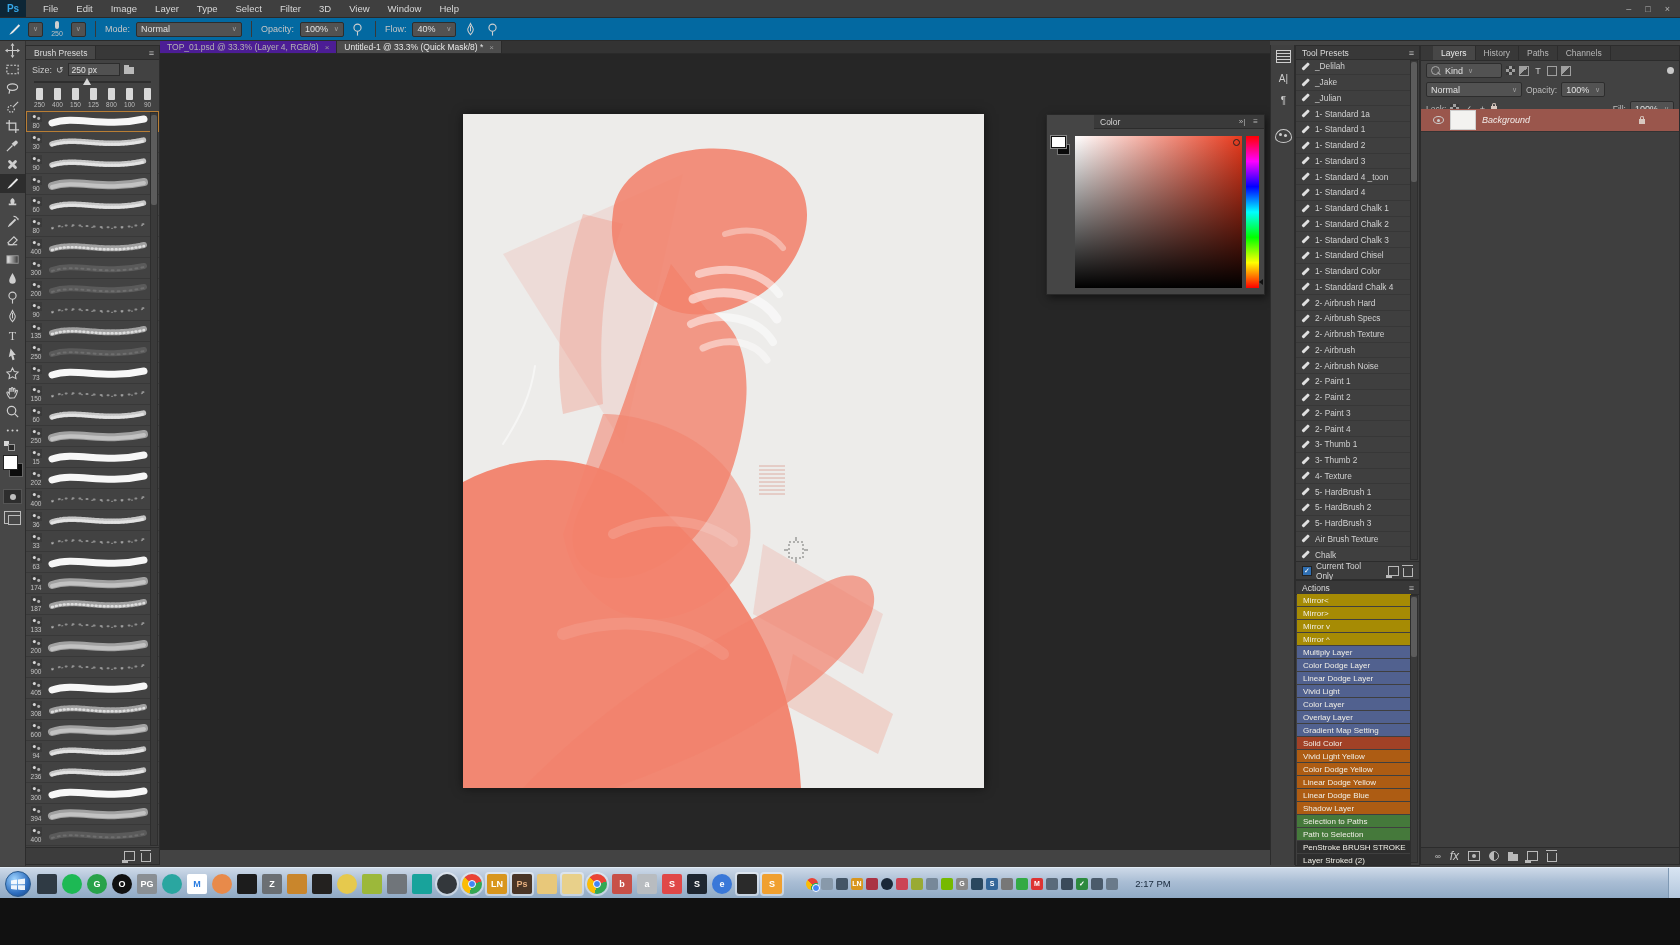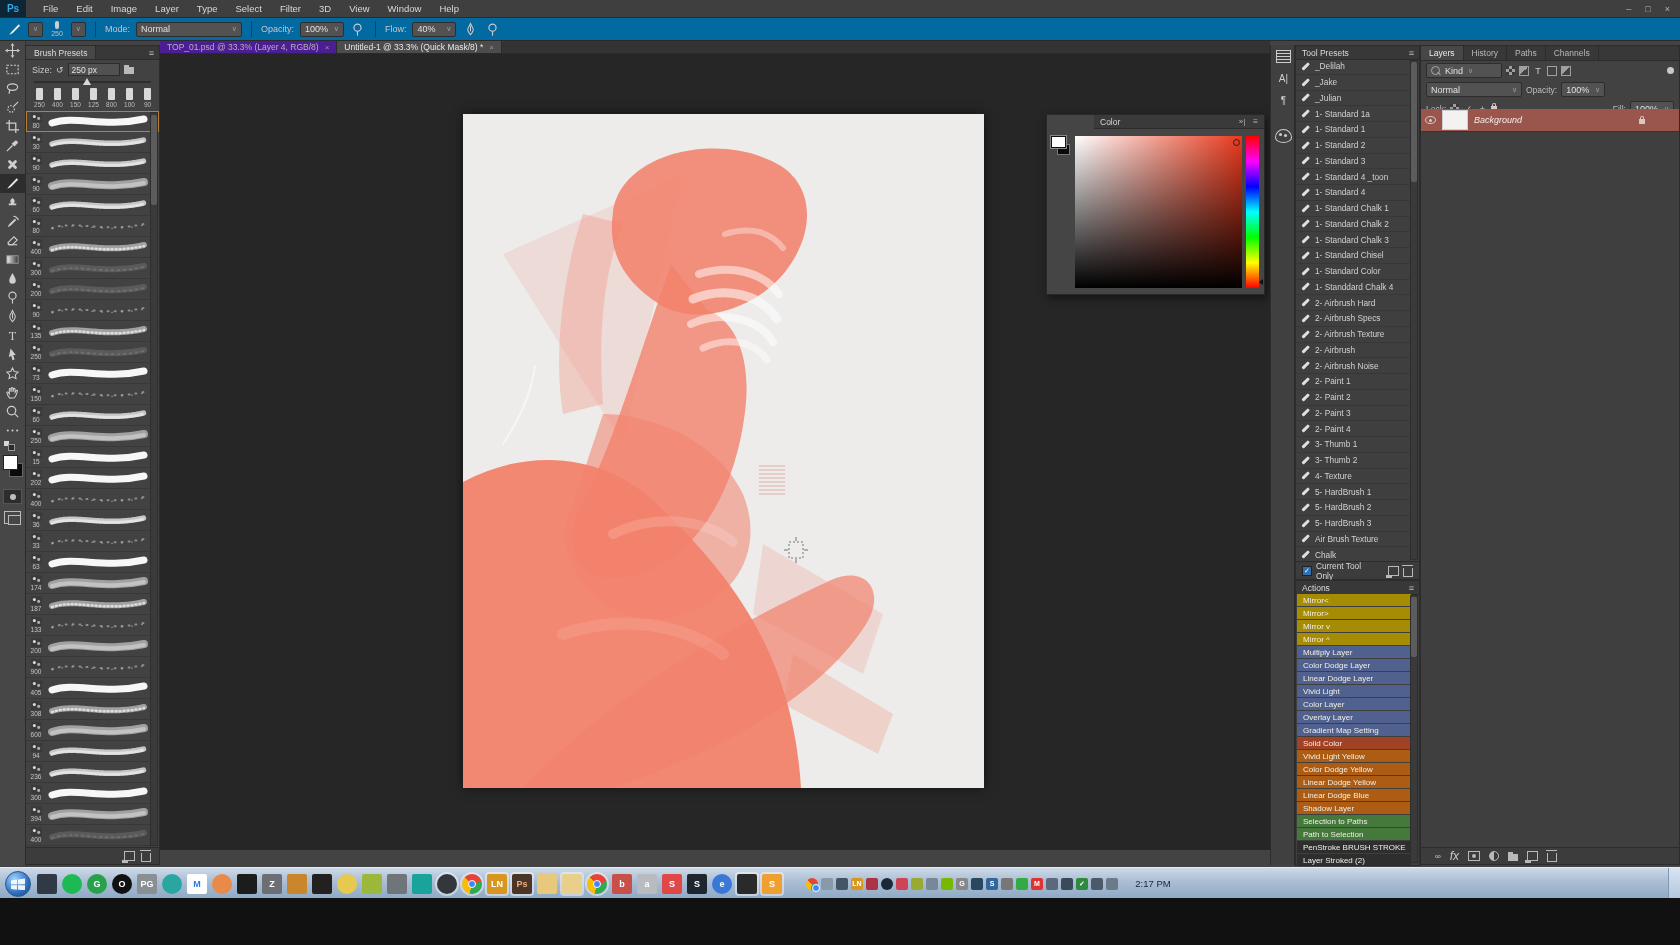--- a/index.html
+++ b/index.html
@@ -150,30 +150,30 @@
   
   .actions{position:absolute;left:1295px;top:580px;width:125px;height:286px;background:#3f3f3f;border:1px solid #2c2c2c;box-sizing:border-box;}
   .ac-list{position:absolute;left:1px;top:13px;bottom:0;right:8px;overflow:hidden;}
   .ac-row{height:12px;margin-bottom:1px;display:flex;align-items:center;padding-left:6px;}
   .ac-row .lbl{font-size:8px;color:#f0eee6;white-space:nowrap;}
 
   
   .layers{position:absolute;left:1420px;top:45px;width:260px;height:820px;background:#424242;border:1px solid #2c2c2c;box-sizing:border-box;}
   .ly-tabs{height:14px;background:#383838;display:flex;border-bottom:1px solid #2c2c2c;}
   .ly-tab{padding:0 8px;display:flex;align-items:center;font-size:8.5px;color:#b8b8b8;border-right:1px solid #2c2c2c;}
-  .ly-tab.active{background:#474747;color:#ececec;}
+  .ly-tab.active{background:#474747;color:#ececec;margin-left:12px;}
   .ly-row{display:flex;align-items:center;gap:4px;padding:2px 5px;color:#bdbdbd;font-size:8.5px;}
   .kindbox{width:66px;}
   .mini-ic{width:10px;height:10px;border:1px solid #9f9f9f;display:inline-block;box-sizing:border-box;}
   .mini-ic.t{border:none;color:#c9c9c9;font-size:9px;text-align:center;line-height:10px;}
   .mini-ic.half{background:linear-gradient(135deg,#9f9f9f 50%,transparent 50%);}
   .mini-ic.checker{background:repeating-conic-gradient(#9f9f9f 0 25%,#3a3a3a 0 50%) 0 0/6px 6px;border:none;width:9px;height:9px;}
   .toggle-dot{width:7px;height:7px;border-radius:50%;background:#c9c9c9;margin-left:auto;}
   .ly-list{position:absolute;left:0;top:63px;bottom:17px;right:0;background:#3f3f3f;overflow:hidden;}
-  .layer-row{height:22px;display:flex;align-items:center;gap:6px;border-bottom:1px solid #333;padding-left:4px;}
+  .layer-row{height:22px;display:flex;align-items:center;gap:6px;border-bottom:1px solid #333;padding-left:12px;}
   .layer-row.selected{background:#9a564c;}
   .layer-thumb{width:24px;height:18px;background:#f3f2f0;border:1px solid #cfcfcf;}
   .layer-name{font-style:italic;font-size:9px;color:#f2ecea;}
   .layer-lock{margin-left:auto;margin-right:34px;}
   .ly-foot{position:absolute;left:0;bottom:0;right:0;height:16px;background:#3c3c3c;border-top:1px solid #2c2c2c;display:flex;align-items:center;gap:9px;padding:0 14px;}
 
   
   .taskbar{position:absolute;left:0;top:867px;width:1680px;height:31px;
      background:linear-gradient(#cdd9e8,#a9bdd4 45%,#8fa9c4);border-top:1px solid #e2ecf6;display:flex;align-items:center;}
   .orb{width:24px;height:24px;border-radius:50%;margin:0 6px 0 5px;flex:none;

